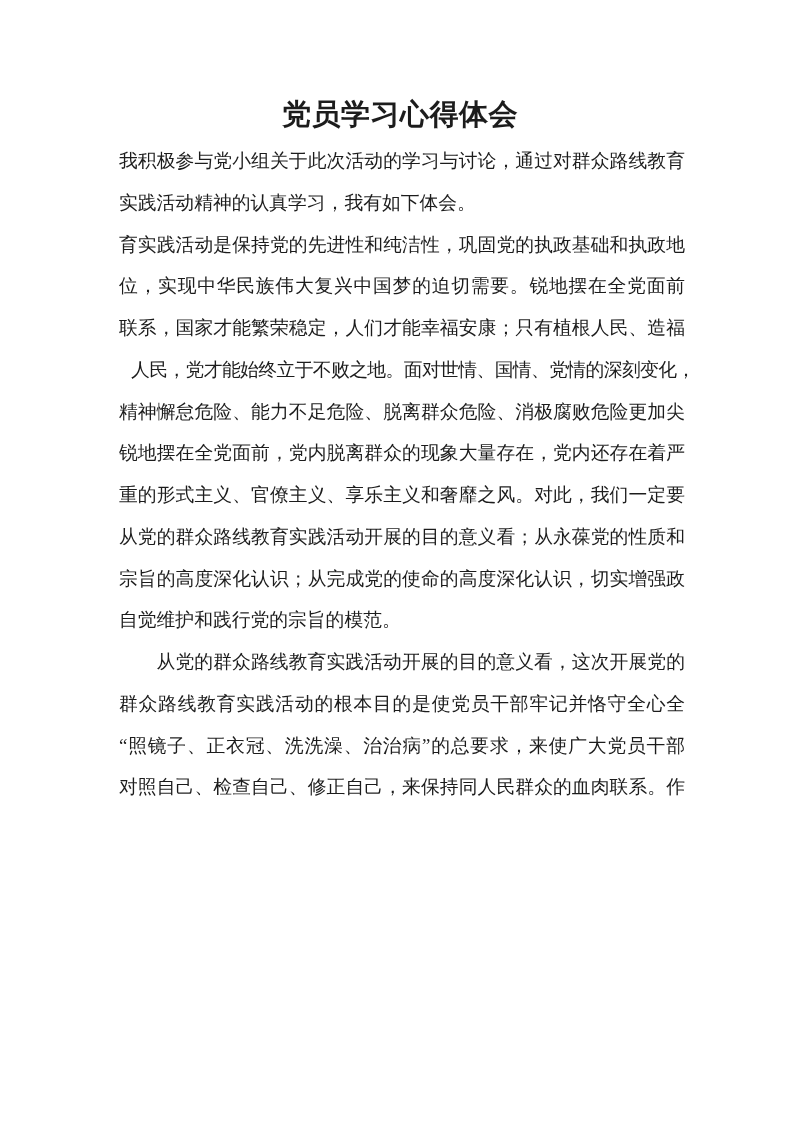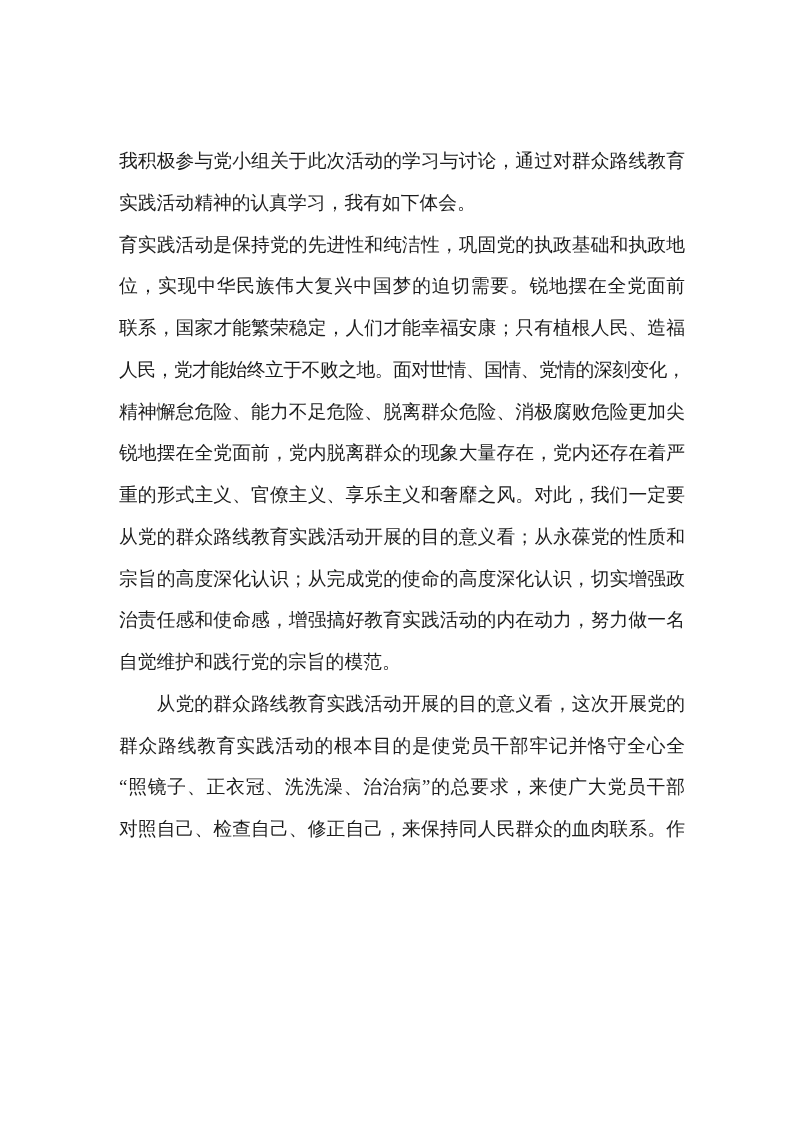--- a/index.html
+++ b/index.html
@@ -46,38 +46,39 @@
   }
   .text-line.lastline {
     text-align: left;
     text-align-last: left;
   }
   .text-line.indent {
     text-indent: 37.6px;
   }
   .text-line.tight {
     letter-spacing: -0.6px;
+    margin-left: 12px;
   }
 </style>
 </head>
 <body>
 
 <div class="page">
+  <div class="doc-title">党员学习心得体会</div>
   <div class="doc-body">
       <div class="text-line">我积极参与党小组关于此次活动的学习与讨论，通过对群众路线教育</div>
       <div class="text-line lastline">实践活动精神的认真学习，我有如下体会。</div>
       <div class="text-line">育实践活动是保持党的先进性和纯洁性，巩固党的执政基础和执政地</div>
       <div class="text-line">位，实现中华民族伟大复兴中国梦的迫切需要。锐地摆在全党面前</div>
       <div class="text-line">联系，国家才能繁荣稳定，人们才能幸福安康；只有植根人民、造福</div>
       <div class="text-line tight">人民，党才能始终立于不败之地。面对世情、国情、党情的深刻变化，</div>
       <div class="text-line">精神懈怠危险、能力不足危险、脱离群众危险、消极腐败危险更加尖</div>
       <div class="text-line">锐地摆在全党面前，党内脱离群众的现象大量存在，党内还存在着严</div>
       <div class="text-line">重的形式主义、官僚主义、享乐主义和奢靡之风。对此，我们一定要</div>
       <div class="text-line">从党的群众路线教育实践活动开展的目的意义看；从永葆党的性质和</div>
       <div class="text-line">宗旨的高度深化认识；从完成党的使命的高度深化认识，切实增强政</div>
-      <div class="text-line">治责任感和使命感，增强搞好教育实践活动的内在动力，努力做一名</div>
       <div class="text-line lastline">自觉维护和践行党的宗旨的模范。</div>
       <div class="text-line indent">从党的群众路线教育实践活动开展的目的意义看，这次开展党的</div>
       <div class="text-line">群众路线教育实践活动的根本目的是使党员干部牢记并恪守全心全</div>
       <div class="text-line">“照镜子、正衣冠、洗洗澡、治治病”的总要求，来使广大党员干部</div>
       <div class="text-line">对照自己、检查自己、修正自己，来保持同人民群众的血肉联系。作</div>
     </div>
 </div>
 
 </body></html>

